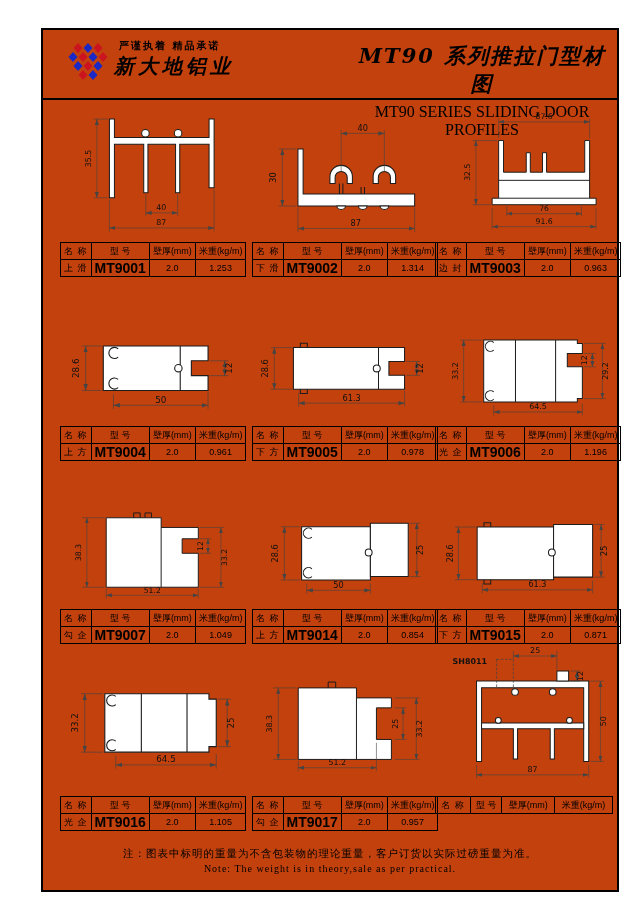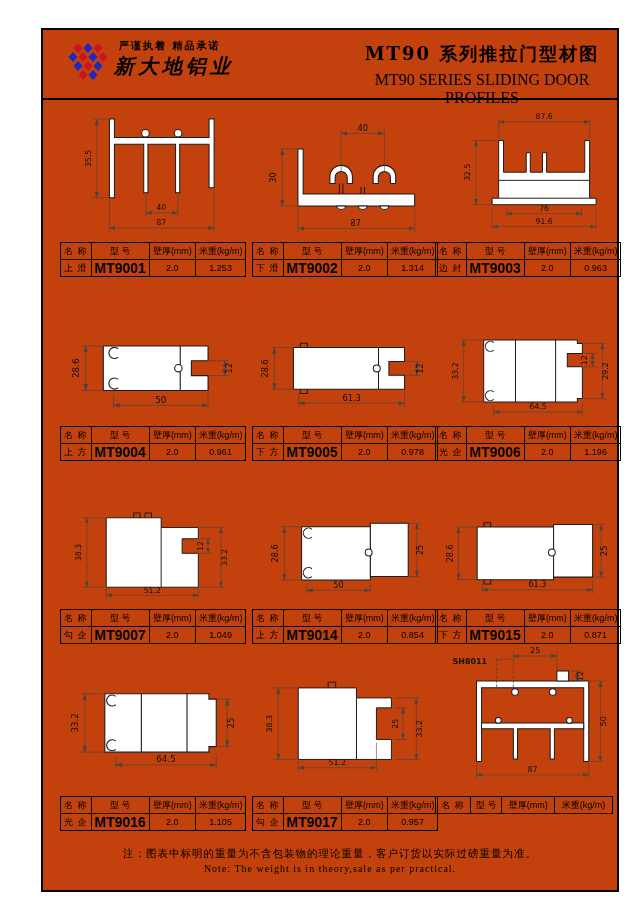--- a/index.html
+++ b/index.html
@@ -3,21 +3,21 @@
 <meta charset="utf-8">
 <style>
   html,body{margin:0;padding:0;background:#fff;}
   body{width:640px;height:906px;position:relative;font-family:"Liberation Sans",sans-serif;color:#000;}
   .frame{position:absolute;left:33px;top:28px;width:574px;height:860px;border:2px solid #000;background:#c2410c;margin-left:8px;}
   .hdr{position:absolute;left:0;top:0;width:100%;height:68px;border-bottom:2px solid #000;}
   .logo{position:absolute;left:22px;top:11px;}
   .slogan{position:absolute;left:76px;top:9px;font-size:10px;font-weight:bold;letter-spacing:2px;font-family:"DejaVu Serif",serif;}
   .company{position:absolute;left:71px;top:23px;font-size:20px;font-weight:bold;letter-spacing:4px;font-family:"DejaVu Serif",serif;font-style:italic;}
   .titleblk{position:absolute;right:10px;top:12px;width:250px;text-align:center;}
-  .title-cn{font-size:18px;font-weight:bold;letter-spacing:2px;font-family:"DejaVu Serif",serif;}
+  .title-cn{font-size:21px;font-weight:bold;letter-spacing:2px;font-family:"DejaVu Serif",serif;font-style:italic;}
   .title-en{font-size:16px;margin-top:5px;font-family:Liberation Serif, serif;text-align:center;}
   .cell{position:absolute;}
   table.spec{border-collapse:collapse;font-size:9px;}
   table.spec td{border:1px solid #000;height:16px;text-align:center;padding:0 3px;white-space:nowrap;}
   table.spec td.mdl{font-weight:bold;font-size:14px;}
   table.spec td.nm{letter-spacing:1px;}
   .ol{fill:#fff;stroke:#1c1c1c;stroke-width:1.2;stroke-linejoin:miter;}
   .ln{fill:none;stroke:#1c1c1c;stroke-width:1.2;}
   .dm{fill:none;stroke:#444;stroke-width:0.7;}
   .dsh{fill:none;stroke:#444;stroke-width:0.9;stroke-dasharray:3,2;}

